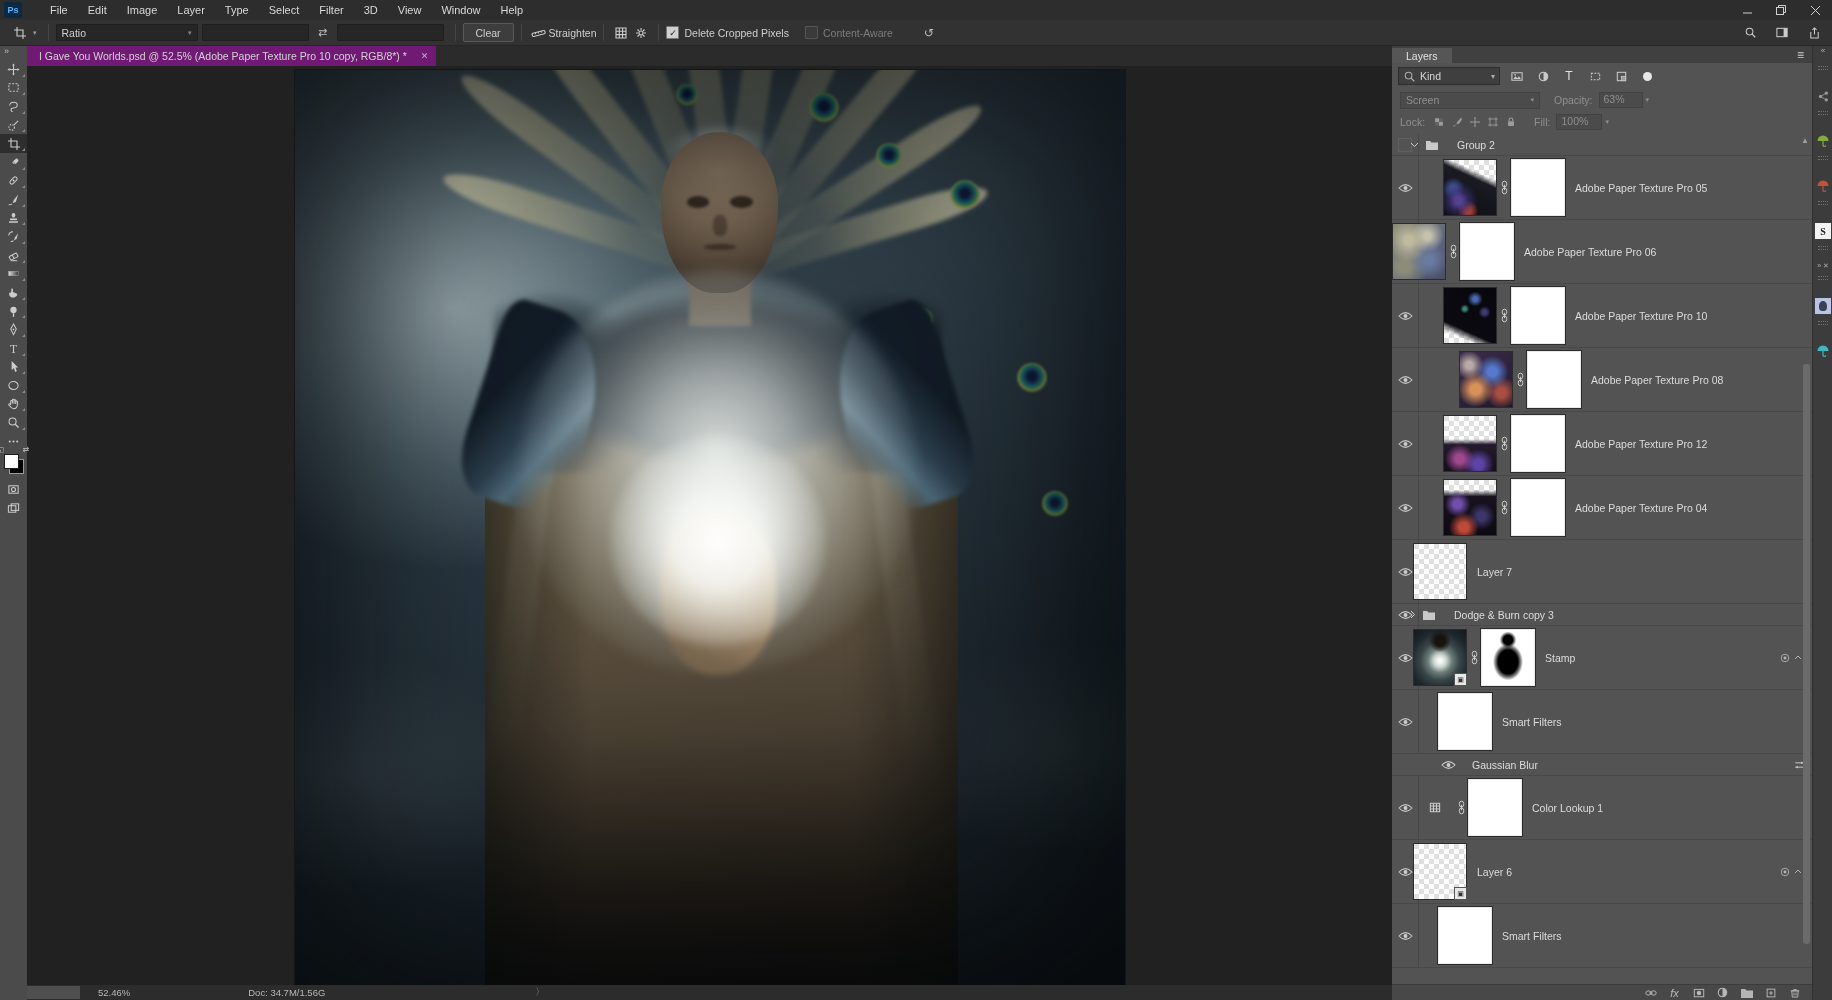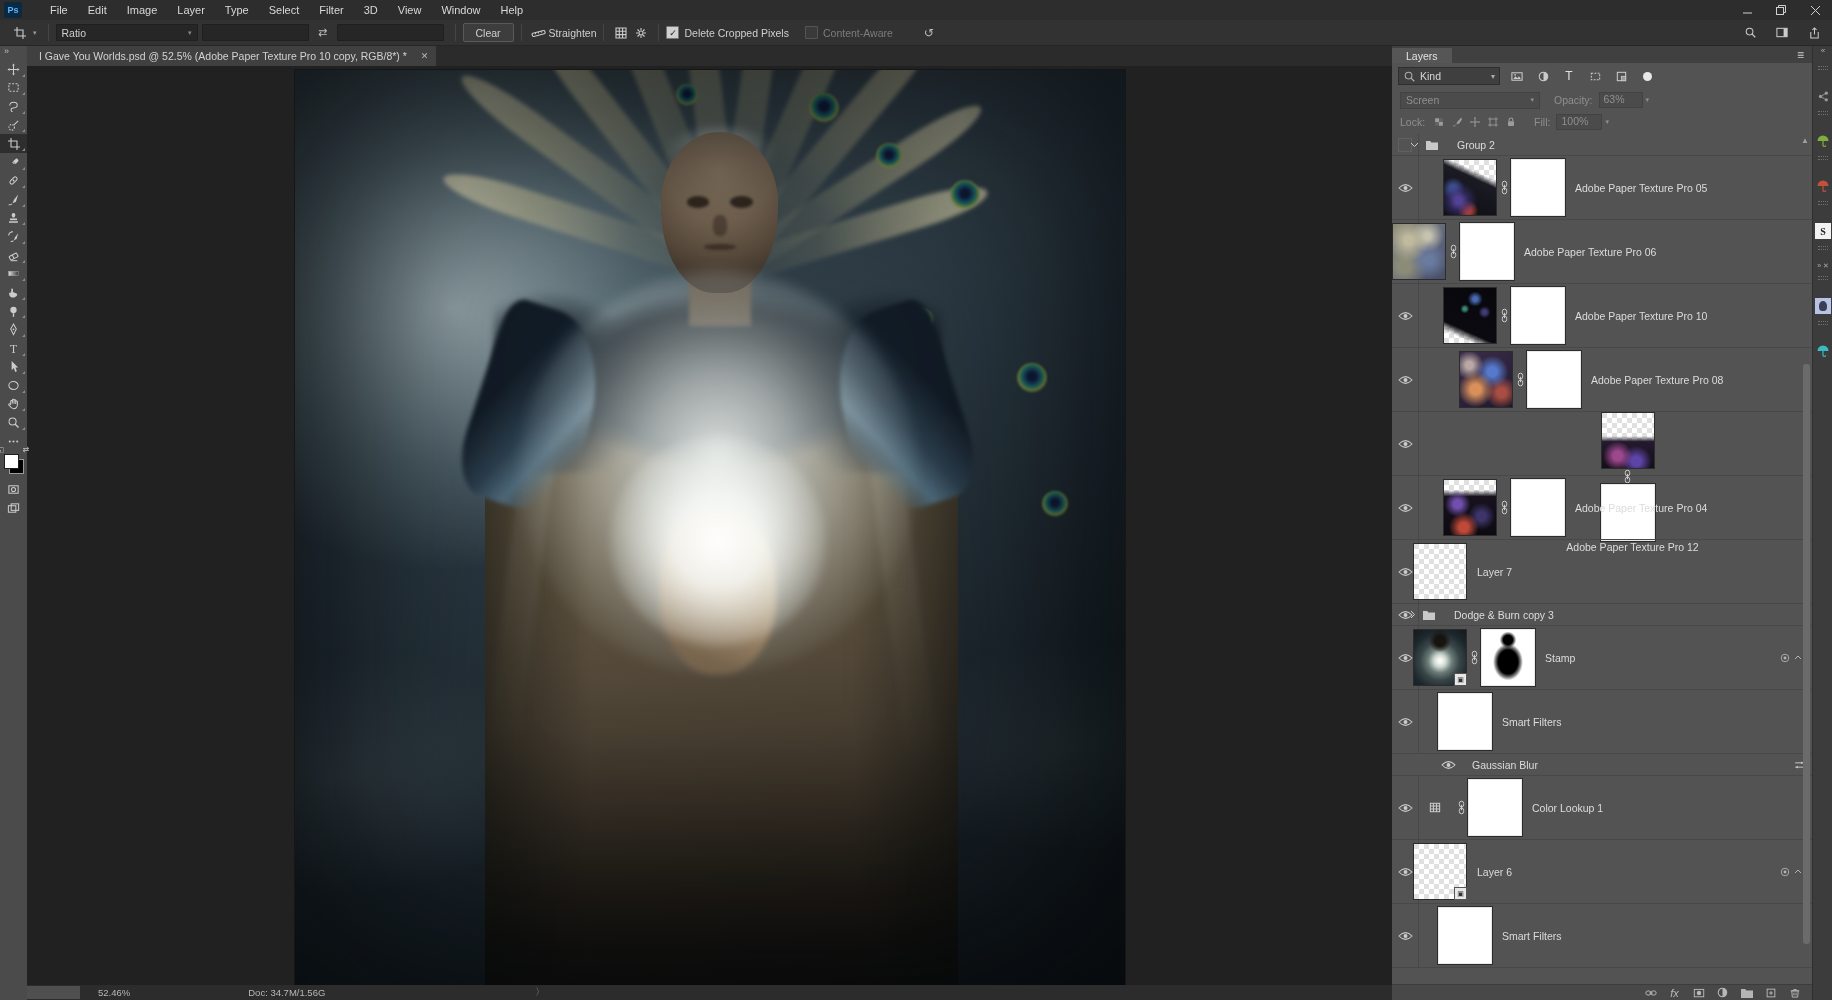--- a/index.html
+++ b/index.html
@@ -29,21 +29,21 @@
              padding:1px 12px;height:15px;display:flex;align-items:center;}
   .chk{width:11px;height:11px;border:1px solid #777;border-radius:1px;background:#d0d0d0;
        color:#222;font-size:9px;display:flex;align-items:center;justify-content:center;margin-right:5px;}
   .chk.off{background:#3a3a3a;border-color:#555;color:transparent;}
   .opt-label{color:#cfcfcf;}
   .opt-label.dis{color:#7c7c7c;}
   .opt-icon{width:20px;height:18px;display:flex;align-items:center;justify-content:center;}
   #opts-right{position:absolute;right:8px;top:0;height:25px;display:flex;align-items:center;gap:12px;}
   
   #tabrow{position:absolute;left:27px;top:46px;width:1365px;height:20px;background:#2b2b2b;display:flex;z-index:28;}
-  #doc-tab{background:#404040;height:20px;display:flex;align-items:center;padding:0 8px 0 12px;
+  #doc-tab{background:#701a75;height:20px;display:flex;align-items:center;padding:0 8px 0 12px;
            font-size:10.5px;color:#d2d2d2;max-width:420px;white-space:nowrap;}
   #doc-tab .close{margin-left:14px;color:#b5b5b5;font-size:9px;}
   
   #toolbar{position:absolute;left:0;top:46px;width:27px;height:954px;background:#4b4b4b;z-index:27;
            display:flex;flex-direction:column;align-items:center;}
   #toolbar .collapse{height:14px;font-size:9px;color:#bdbdbd;align-self:flex-start;padding-left:4px;}
   .tool{width:27px;height:18.6px;display:flex;align-items:center;justify-content:center;position:relative;}
   .tool.active{background:#2e2e2e;}
   .tool .corner{position:absolute;right:2px;bottom:2px;width:0;height:0;
                 border-left:3px solid transparent;border-bottom:3px solid #8a8a8a;}
@@ -743,21 +743,21 @@
           <span class="lname">Adobe Paper Texture Pro 08</span>
         </div>
       </div>
       <div class="lrow tall">
         <div class="eyewell">
           <svg width="15" height="10" viewBox="0 0 16 10">
             <path d="M1 5Q8 -2.2 15 5 8 12.2 1 5z" stroke="#cccccc" stroke-width="1.1" fill="none"></path>
             <circle cx="8" cy="5" r="2.1" fill="#ccc"></circle>
           </svg>
         </div>
-        <div style="display: flex; align-items: center; width: 100%; margin-left: 51px; position: relative; height: 100%; flex-direction: column;">
+        <div style="display: flex; align-items: center; width: 100%; margin-left: 51px; position: relative; height: 100%;">
           <div class="lthumb th-tex12"></div>
           <span class="chainwrap">
             <svg width="9" height="15" viewBox="0 0 10 16">
               <rect x="2.6" y="1" width="4.8" height="6.4" rx="2.4" stroke="#cccccc" stroke-width="1.1" fill="none"></rect>
               <rect x="2.6" y="8.6" width="4.8" height="6.4" rx="2.4" stroke="#cccccc" stroke-width="1.1" fill="none"></rect>
               <path d="M5 5v6" stroke="#cccccc" stroke-width="1.1" fill="none"></path>
             </svg>
           </span>
           <div class="lthumb mask white"></div>
           <span class="lname">Adobe Paper Texture Pro 12</span>

